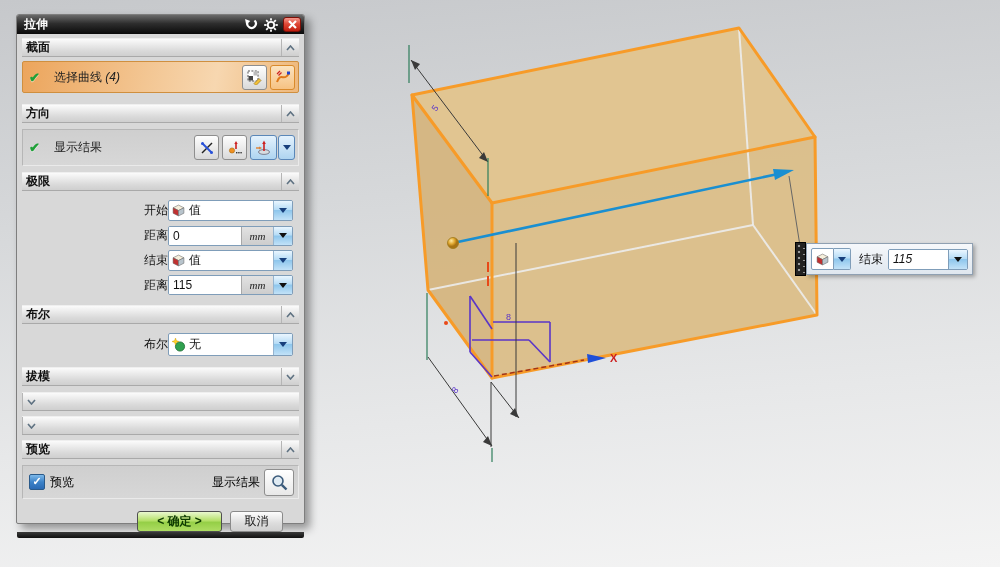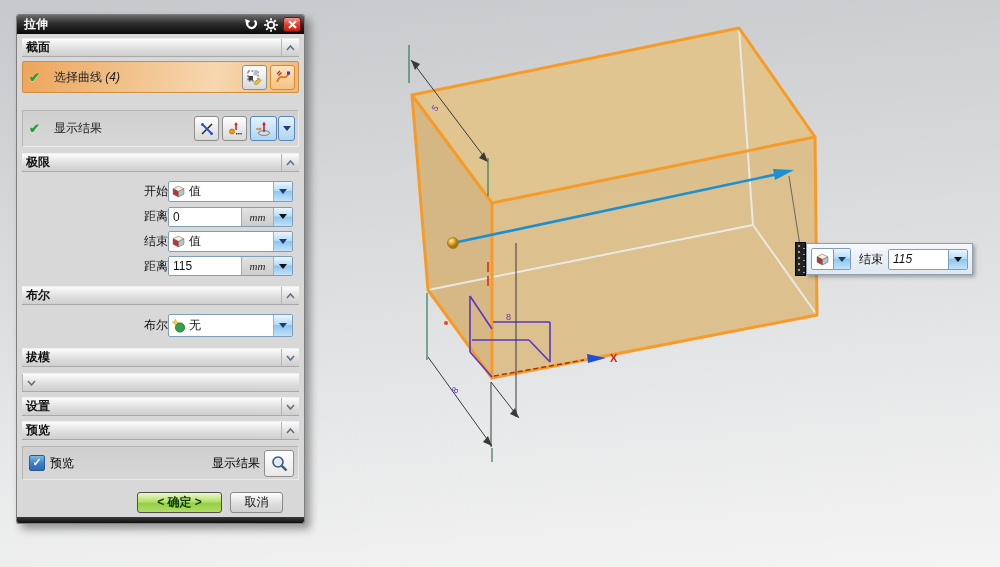--- a/index.html
+++ b/index.html
@@ -291,20 +291,28 @@
         <svg width="16" height="16" viewBox="0 0 16 16">
           <path d="M2,13 C6,2 9,14 14,4" stroke="#e07818" stroke-width="2" fill="none"></path>
           <rect x="12" y="2.5" width="3" height="3" fill="#2244cc"></rect>
           <path d="M2,5 L5,2 M3.5,6.5 L6.5,3.5" stroke="#cc2222" stroke-width="1.2"></path>
         </svg>
       </span>
     </div>
 
     <div style="height:11px;flex:0 0 11px"></div>
 
+    <div class="ghdr">
+      <span class="g-t">方向</span>
+      <span class="g-chev">
+        <svg width="9" height="6">
+            <polyline points="1,5 4.5,1 8,5" stroke="#5f7282" stroke-width="1.6" fill="none"></polyline>
+          </svg>
+      </span>
+    </div>
     <div class="rowpanel" style="height:37px;flex:0 0 37px;margin-top:6px;padding:0 3px 0 6px;">
       <span class="check">✔</span>
       <span class="sel-label">显示结果</span>
       <span class="ibtn">
         <svg width="14" height="14" viewBox="0 0 14 14">
           <line x1="2" y1="12" x2="12" y2="2" stroke="#222" stroke-width="1.4"></line>
           <line x1="2" y1="2" x2="12" y2="12" stroke="#2a52d8" stroke-width="2"></line>
           <circle cx="2.5" cy="2.5" r="1.5" fill="#2a52d8"></circle>
             <circle cx="11.5" cy="11.5" r="1.5" fill="#2a52d8"></circle>
         </svg>
@@ -441,21 +449,20 @@
     <div style="height:6px;flex:0 0 6px"></div>
     <div class="ghdr">
       <span class="g-chev">
         <svg width="9" height="6">
             <polyline points="1,1 4.5,5 8,1" stroke="#5f7282" stroke-width="1.6" fill="none"></polyline>
           </svg>
       </span>
     </div>
     <div style="height:5px;flex:0 0 5px"></div>
     <div class="ghdr">
-      <span class="g-t">设置</span>
       <span class="g-chev">
         <svg width="9" height="6">
             <polyline points="1,1 4.5,5 8,1" stroke="#5f7282" stroke-width="1.6" fill="none"></polyline>
           </svg>
       </span>
     </div>
     <div style="height:5px;flex:0 0 5px"></div>
 
     <div class="ghdr">
       <span class="g-t">预览</span>

